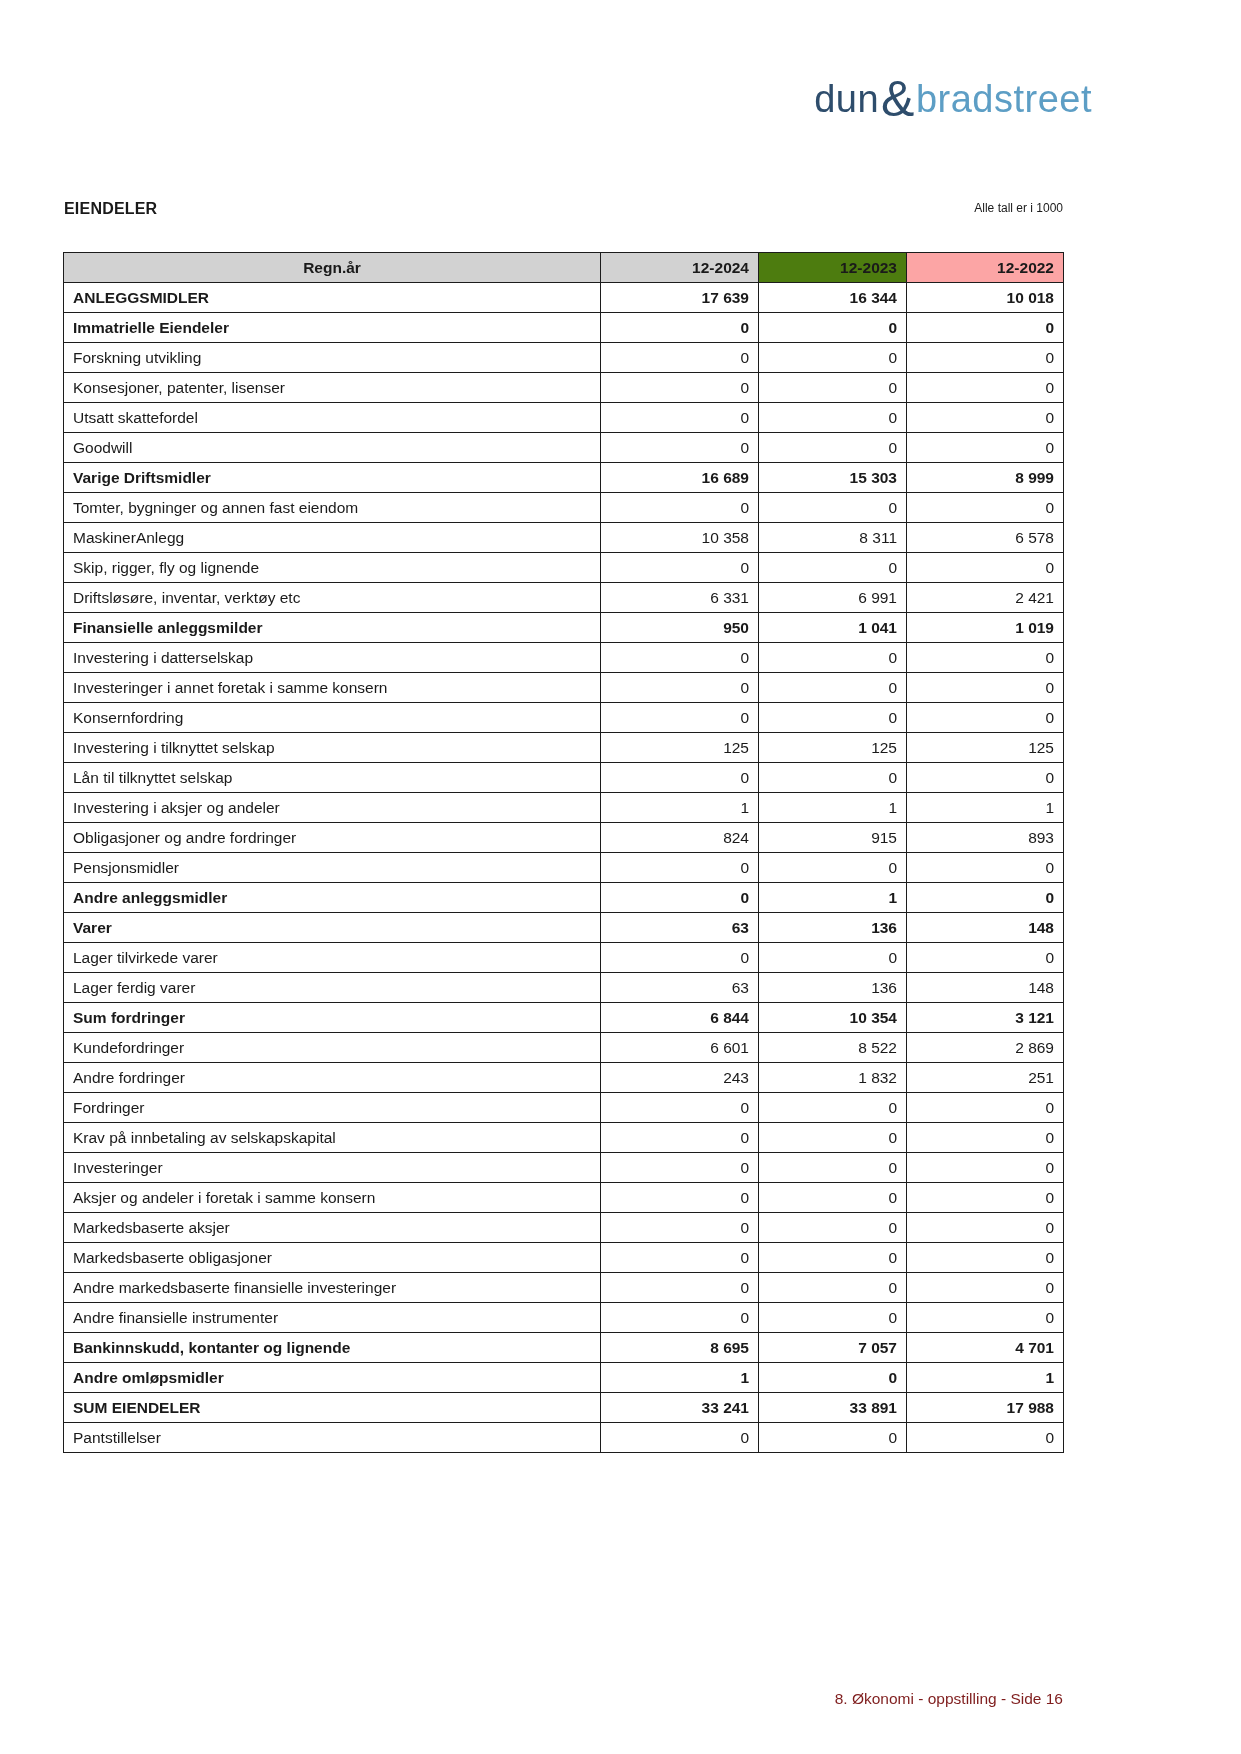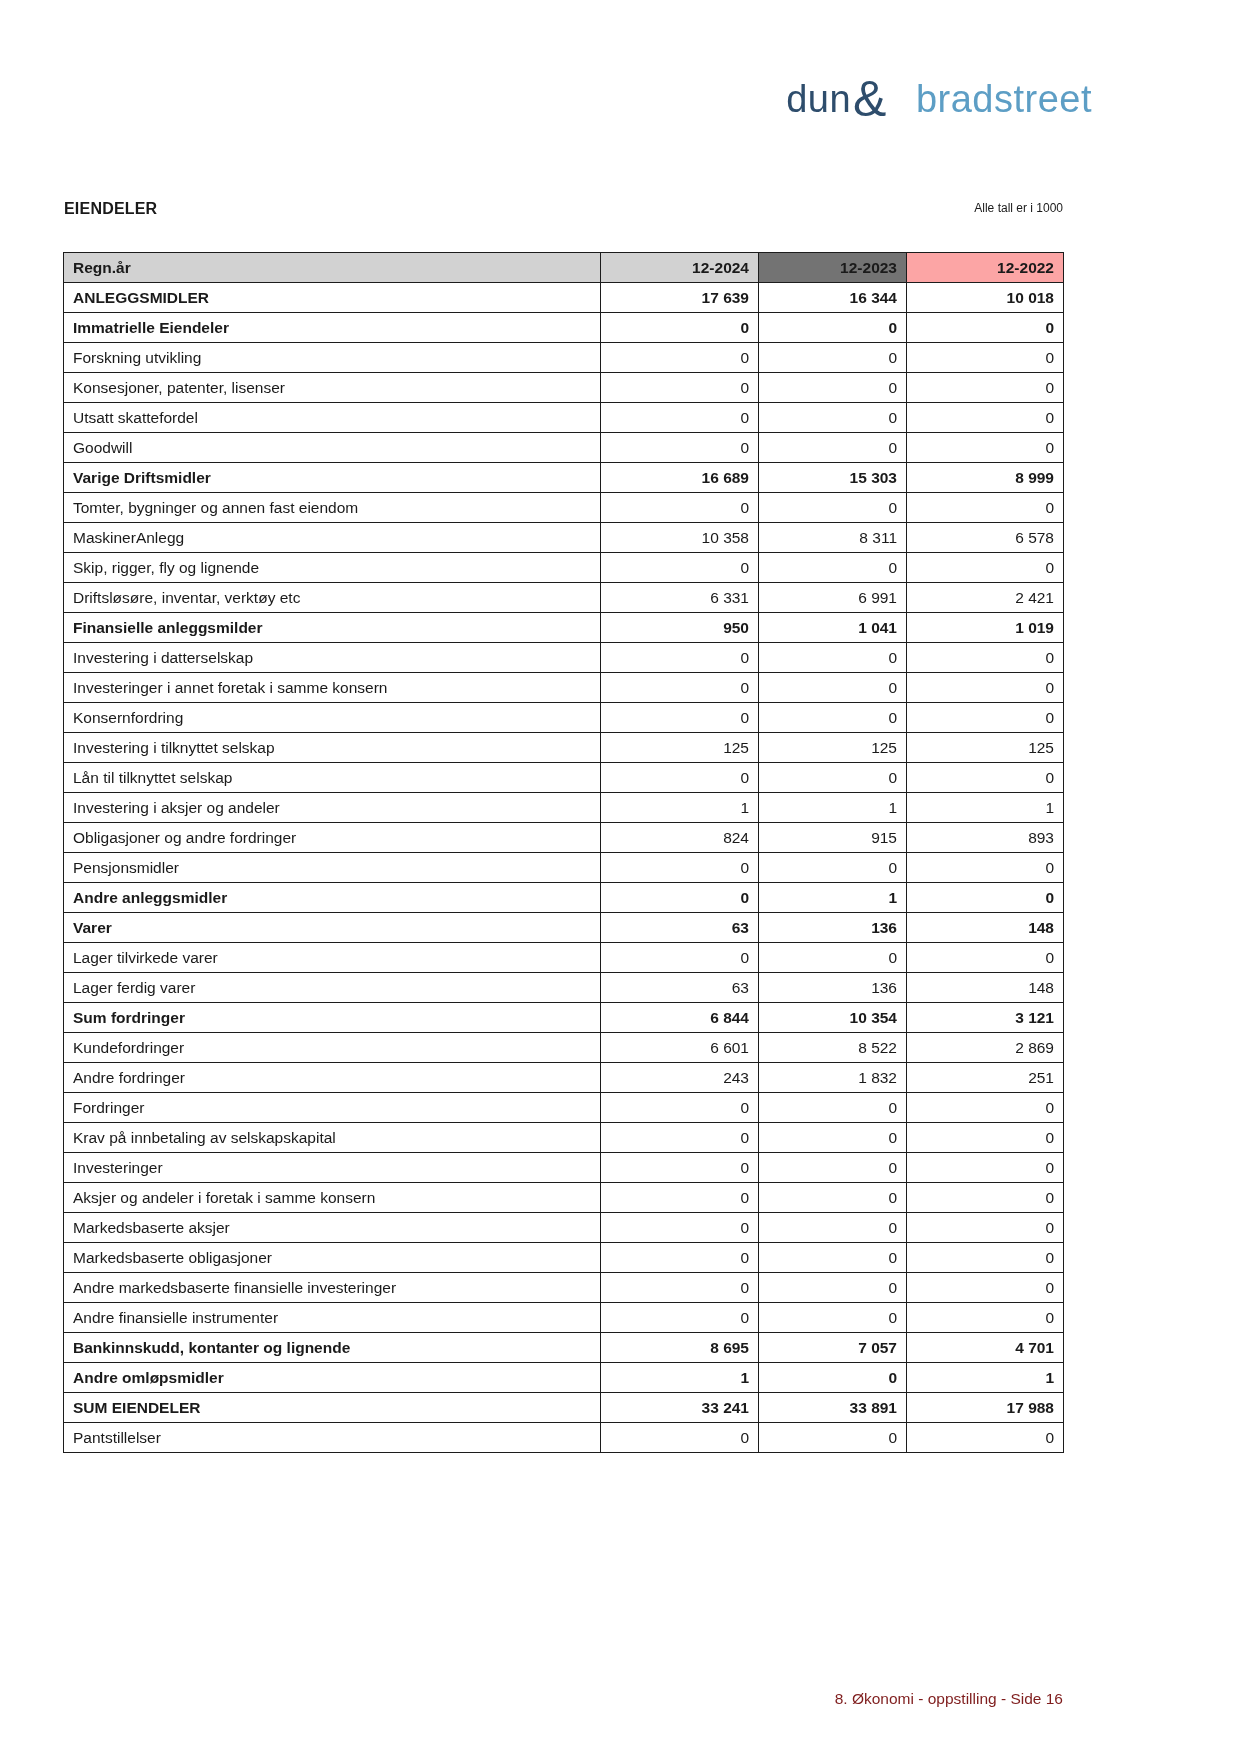--- a/index.html
+++ b/index.html
@@ -26,21 +26,21 @@
     white-space: nowrap;
     line-height: 58px;
   }
   .logo .dun { font-weight: 400; }
   .logo .amp {
     font-size: 50px;
     font-weight: 400;
     vertical-align: -4px;
     margin: 0 1px 0 2px;
   }
-  .logo .bradstreet { font-weight: 400; margin-left: 28px; }
+  .logo .bradstreet { font-weight: 400; }
   
   .heading-line {
     position: absolute;
     top: 200px;
     left: 63px;
     width: 1000px;
     height: 22px;
   }
   .section-title {
     position: absolute;
@@ -73,21 +73,21 @@
     height: 30px;
     padding: 0 9px;
     overflow: hidden;
     white-space: nowrap;
     box-sizing: border-box;
   }
   table.balance thead th {
     font-weight: bold;
     text-align: right;
   }
-  table.balance thead th.label { text-align: left; }
+  table.balance thead th.label { text-align: center; }
   table.balance td.label { text-align: left; font-weight: normal; }
   table.balance td.num { text-align: right; font-weight: normal; }
   table.balance tr.bold td { font-weight: bold; }
   
   .footer {
     position: absolute;
     top: 1690px;
     right: 178px;
     font-size: 15.5px;
     color: #7f1d1d;
@@ -111,21 +111,21 @@
     <colgroup>
       <col style="width:537px">
       <col style="width:158px">
       <col style="width:148px">
       <col style="width:157px">
     </colgroup>
     <thead>
       <tr>
         <th class="label" style="background: rgb(210, 210, 210);">Regn.år</th>
         <th style="background: rgb(210, 210, 210); margin-left: 48px;">12-2024</th>
-        <th style="background: #737373; margin-left: 36px;">12-2023</th>
+        <th style="background: #4d7c0f; margin-left: 36px;">12-2023</th>
         <th style="background: #fca5a5;">12-2022</th>
       </tr>
     </thead>
     <tbody>
         <tr class="bold">
           <td class="label">ANLEGGSMIDLER</td>
           <td class="num">17 639</td>
           <td class="num">16 344</td>
           <td class="num">10 018</td>
         </tr>

